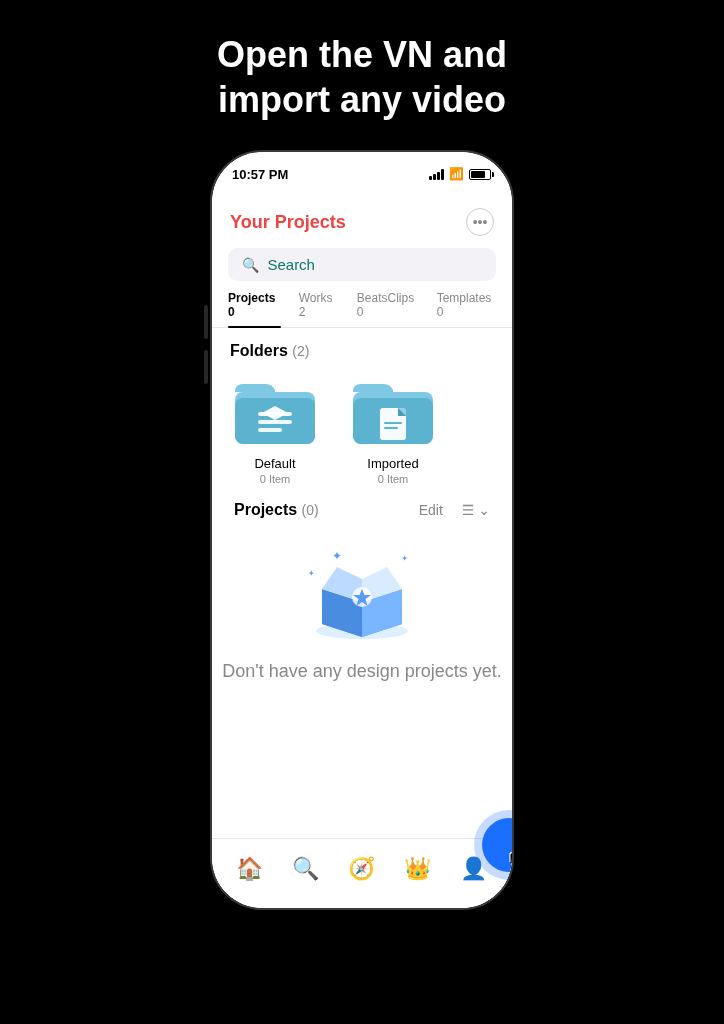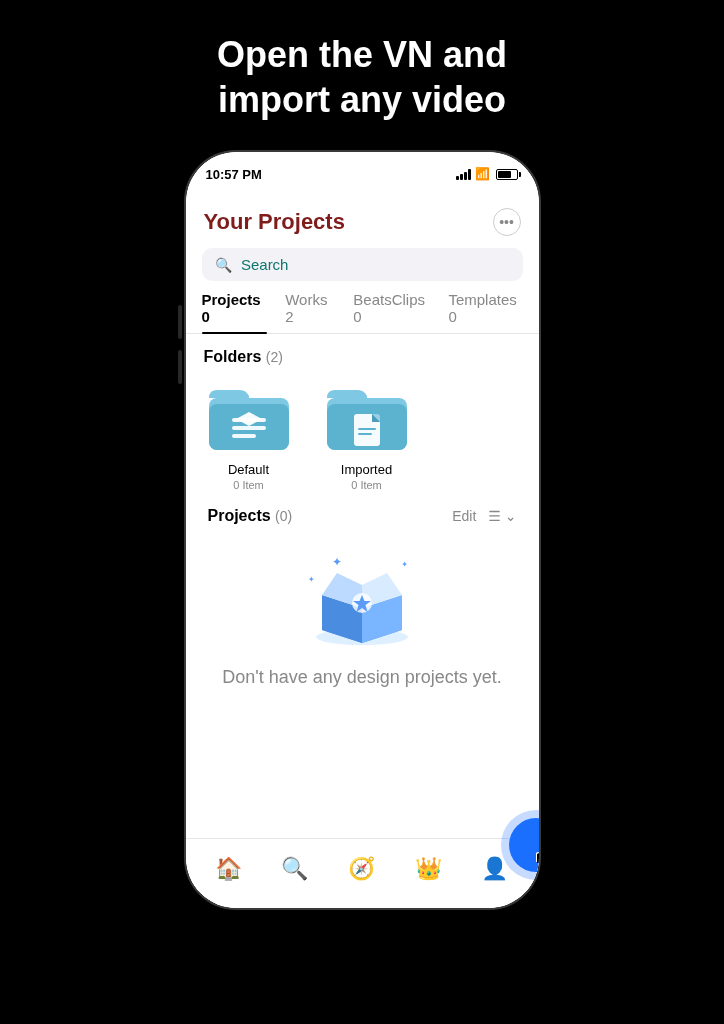--- a/index.html
+++ b/index.html
@@ -18,21 +18,21 @@
       font-size: 36px;
       font-weight: 800;
       text-align: center;
       margin-top: 32px;
       line-height: 1.25;
       padding: 0 40px;
     }
     .phone-wrapper {
       margin-top: 28px;
       position: relative;
-      width: 357px;
+      width: 304px;
       height: 760px;
     }
     .phone-shell {
       width: 100%;
       height: 100%;
       background: #1c1c1e;
       border-radius: 52px;
       border: 2px solid #3a3a3a;
       position: relative;
       overflow: hidden;
@@ -126,23 +126,23 @@
       overflow: hidden;
       position: relative;
     }
     .page-header {
       display: flex;
       align-items: center;
       justify-content: space-between;
       padding: 12px 18px 8px;
     }
     .page-title {
-      font-size: 22px;
+      font-size: 18px;
       font-weight: 700;
-      color: #7f1d1d;
+      color: #ef4444;
     }
     .more-btn {
       width: 28px;
       height: 28px;
       border-radius: 50%;
       border: 1.5px solid #ccc;
       display: flex;
       align-items: center;
       justify-content: center;
       color: #888;
@@ -167,21 +167,21 @@
       font-size: 15px;
     }
     .tabs {
       display: flex;
       padding: 0 16px;
       border-bottom: 1px solid #e5e5ea;
       gap: 18px;
     }
     .tab {
       padding-bottom: 8px;
-      font-size: 15px;
+      font-size: 12px;
       color: #888;
       cursor: pointer;
       position: relative;
     }
     .tab.active {
       color: #000;
       font-weight: 600;
     }
     .tab.active::after {
       content: '';
@@ -239,21 +239,21 @@
       color: #000;
     }
     .projects-title span {
       font-weight: 400;
       color: #888;
       font-size: 14px;
     }
     .projects-controls {
       display: flex;
       align-items: center;
-      gap: 12px;
+      gap: 19px;
     }
     .edit-btn {
       color: #888;
       font-size: 14px;
       cursor: pointer;
     }
     .list-icon {
       color: #888;
       font-size: 14px;
     }

